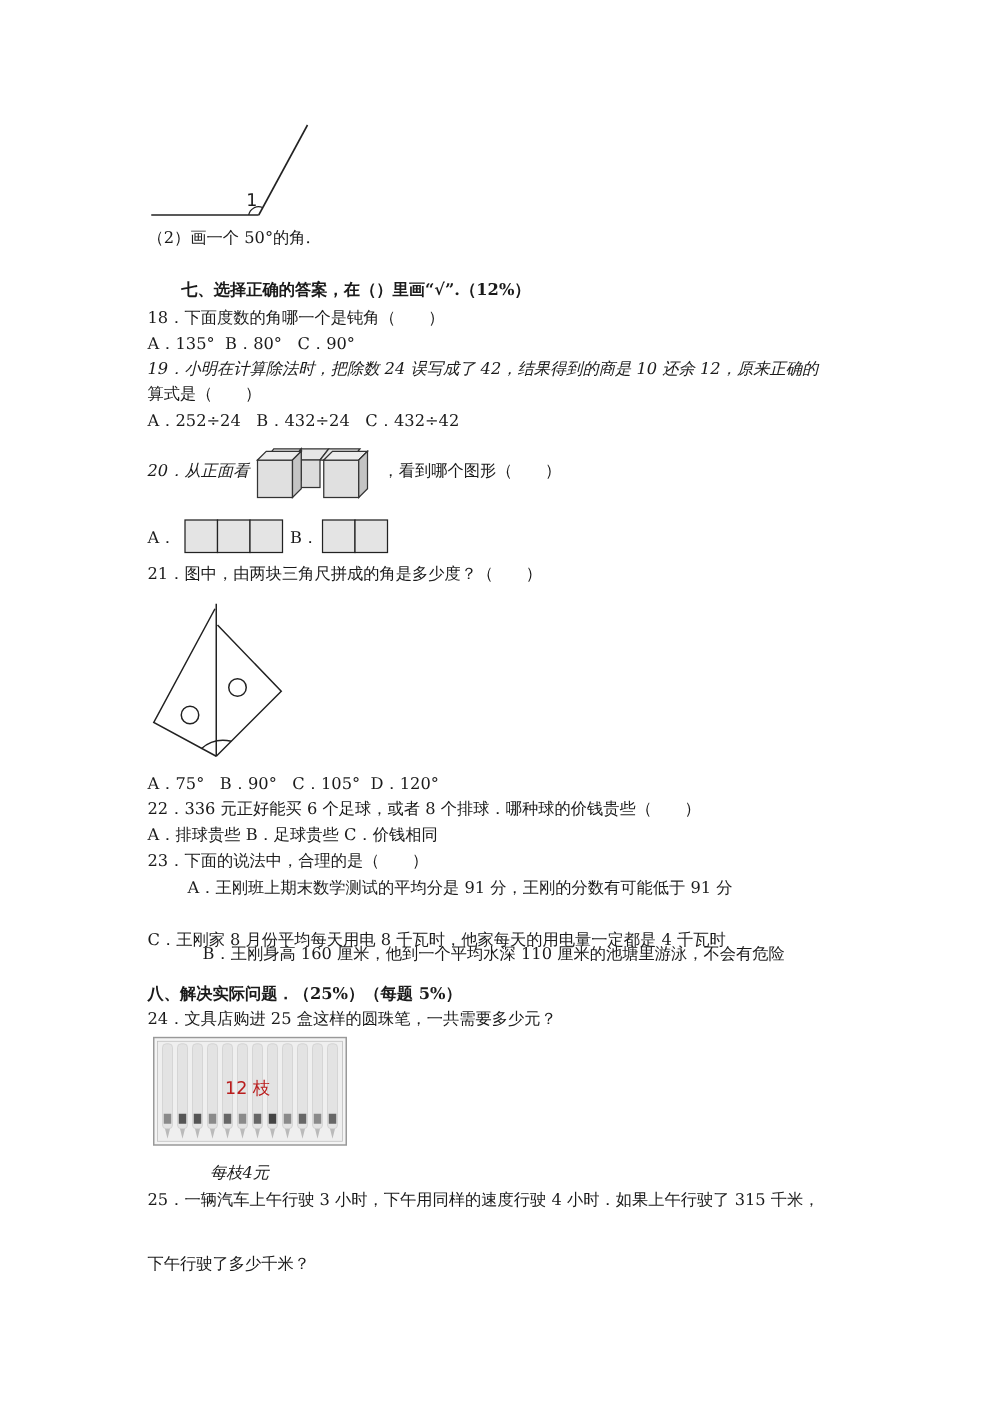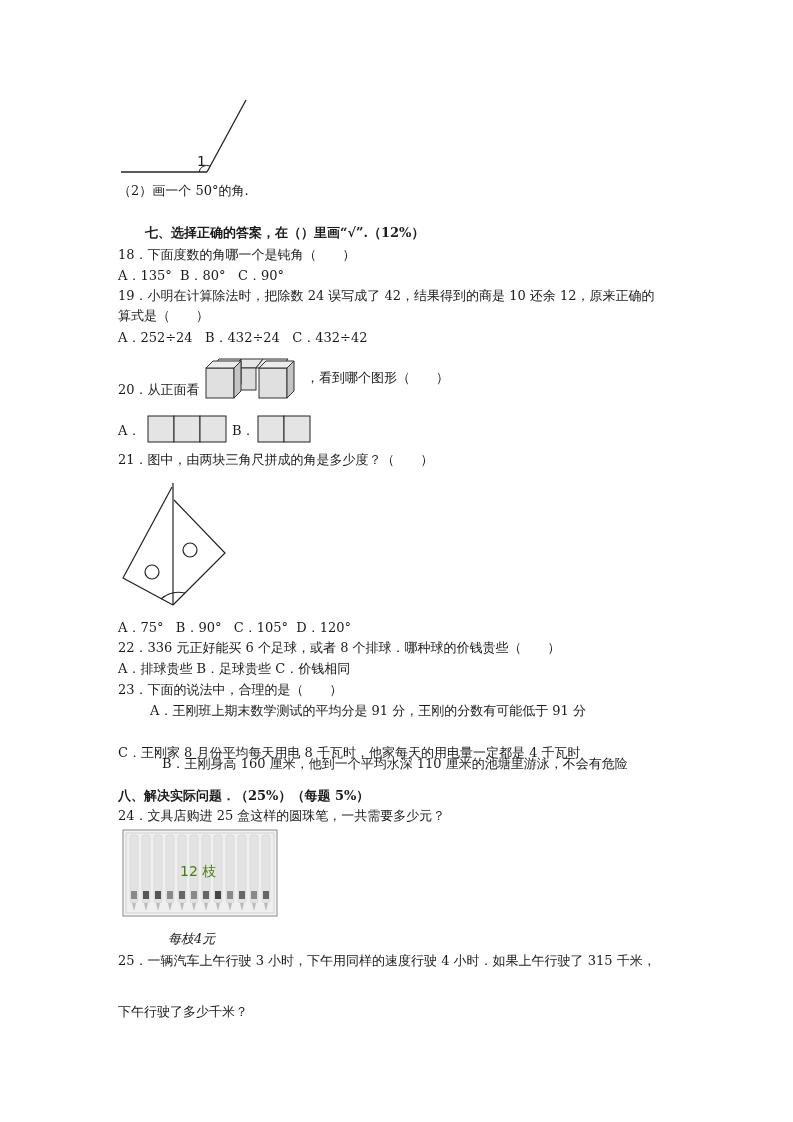--- a/index.html
+++ b/index.html
@@ -19,25 +19,25 @@
 </svg>
 <div class="line" style="left:197px;top:153px;font-family:'DejaVu Sans',sans-serif;font-size:14px;">1</div>
 
 <div class="line" style="top:183px;">（2）画一个 50°的角.</div>
 
 <div class="line bold" style="top:225px;margin-left:27px;">七、选择正确的答案，在（）里画“√”.（12%）</div>
 
 <div class="line" style="top:247px;">18．下面度数的角哪一个是钝角（　　）</div>
 <div class="line" style="top:268px;white-space:pre;">A．135°  B．80°   C．90°</div>
 
-<div class="line" style="top:288px;">19．小明在计算除法时，把除数 24 误写成了 42，结果得到的商是 10 还余 12，原来正确的</div>
+<div class="line" style="top:288px;font-style:italic;">19．小明在计算除法时，把除数 24 误写成了 42，结果得到的商是 10 还余 12，原来正确的</div>
 <div class="line" style="top:308px;">算式是（　　）</div>
 <div class="line" style="top:330px;white-space:pre;">A．252÷24   B．432÷24   C．432÷42</div>
 
-<div class="line" style="top:382px;">20．从正面看</div>
+<div class="line" style="top:370px;font-style:italic;">20．从正面看</div>
 <svg style="left:204px;top:354px" width="100" height="50" viewBox="0 0 100 50">
   <g stroke="#333" stroke-width="1" fill="#d9d9d9">
 
     <polygon points="15,5 37,5 30,14 8,14" fill="#e6e6e6"></polygon>
     <polygon points="37,5 59,5 52,14 30,14" fill="#e6e6e6"></polygon>
     <polygon points="59,5 84,5 77,14 52,14" fill="#e6e6e6"></polygon>
 
     <rect x="30" y="14" width="22" height="22" fill="#dcdcdc"></rect>
 
     <polygon points="8,14 30,14 37,5 37,5 37,30 30,39 30,14" fill="#c9c9c9"></polygon>
@@ -133,17 +133,17 @@
         <polygon points="70,74 74,74 72,82"></polygon>
       <polygon points="82,74 86,74 84,82"></polygon>
         <polygon points="94,74 98,74 96,82"></polygon>
       <polygon points="106,74 110,74 108,82"></polygon>
         <polygon points="118,74 122,74 120,82"></polygon>
       <polygon points="130,74 134,74 132,82"></polygon>
         <polygon points="142,74 146,74 144,82"></polygon>
     </g>
   </g>
 </svg>
-<div class="line" style="left:180px;top:863px;font-family:'DejaVu Sans',sans-serif;font-size:14px;color:#4d7c0f;">12 枝</div>
+<div class="line" style="left:180px;top:863px;font-family:'DejaVu Sans',sans-serif;font-size:14px;color:#b91c1c;">12 枝</div>
 <div class="line" style="left:168px;top:931px;font-size:13px;font-style:italic;">每枝4元</div>
 
 <div class="line" style="top:953px;">25．一辆汽车上午行驶 3 小时，下午用同样的速度行驶 4 小时．如果上午行驶了 315  千米，</div>
 <div class="line" style="top:1004px;">下午行驶了多少千米？</div>
 
 </body></html>

